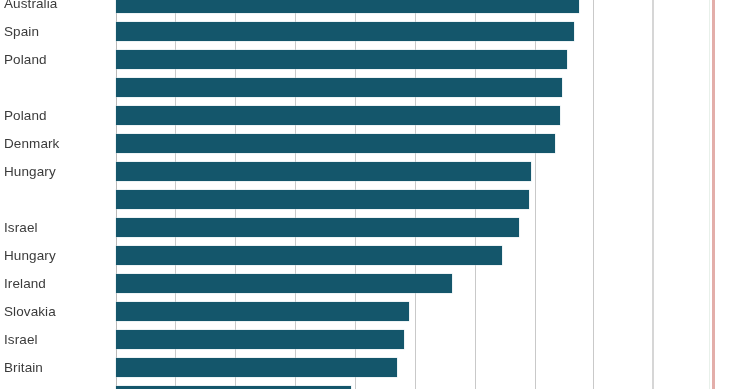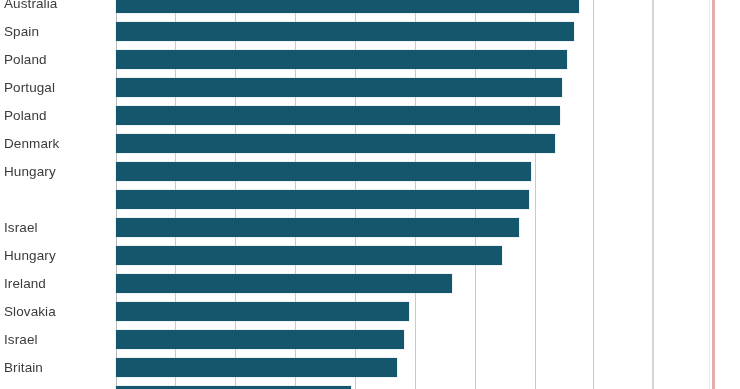--- a/index.html
+++ b/index.html
@@ -91,21 +91,20 @@
 </style>
 </head>
 <body>
 
 <div id="chart-root">
 
   <div id="label-column">
     <div class="cat-label" style="top:-3px">Australia</div>
     <div class="cat-label" style="top:25px">Spain</div>
     <div class="cat-label" style="top:53px">Poland</div>
-    <div class="cat-label" style="top:81px">Portugal</div>
     <div class="cat-label" style="top:137px">Denmark</div>
     <div class="cat-label" style="top:109px">Poland</div>
     <div class="cat-label" style="top:165px">Hungary</div>
     <div class="cat-label" style="top:221px">Israel</div>
     <div class="cat-label" style="top:249px">Hungary</div>
     <div class="cat-label" style="top:277px">Ireland</div>
     <div class="cat-label" style="top:305px">Slovakia</div>
     <div class="cat-label" style="top:361px">Britain</div>
     <div class="cat-label" style="top:333px">Israel</div>
   </div>

